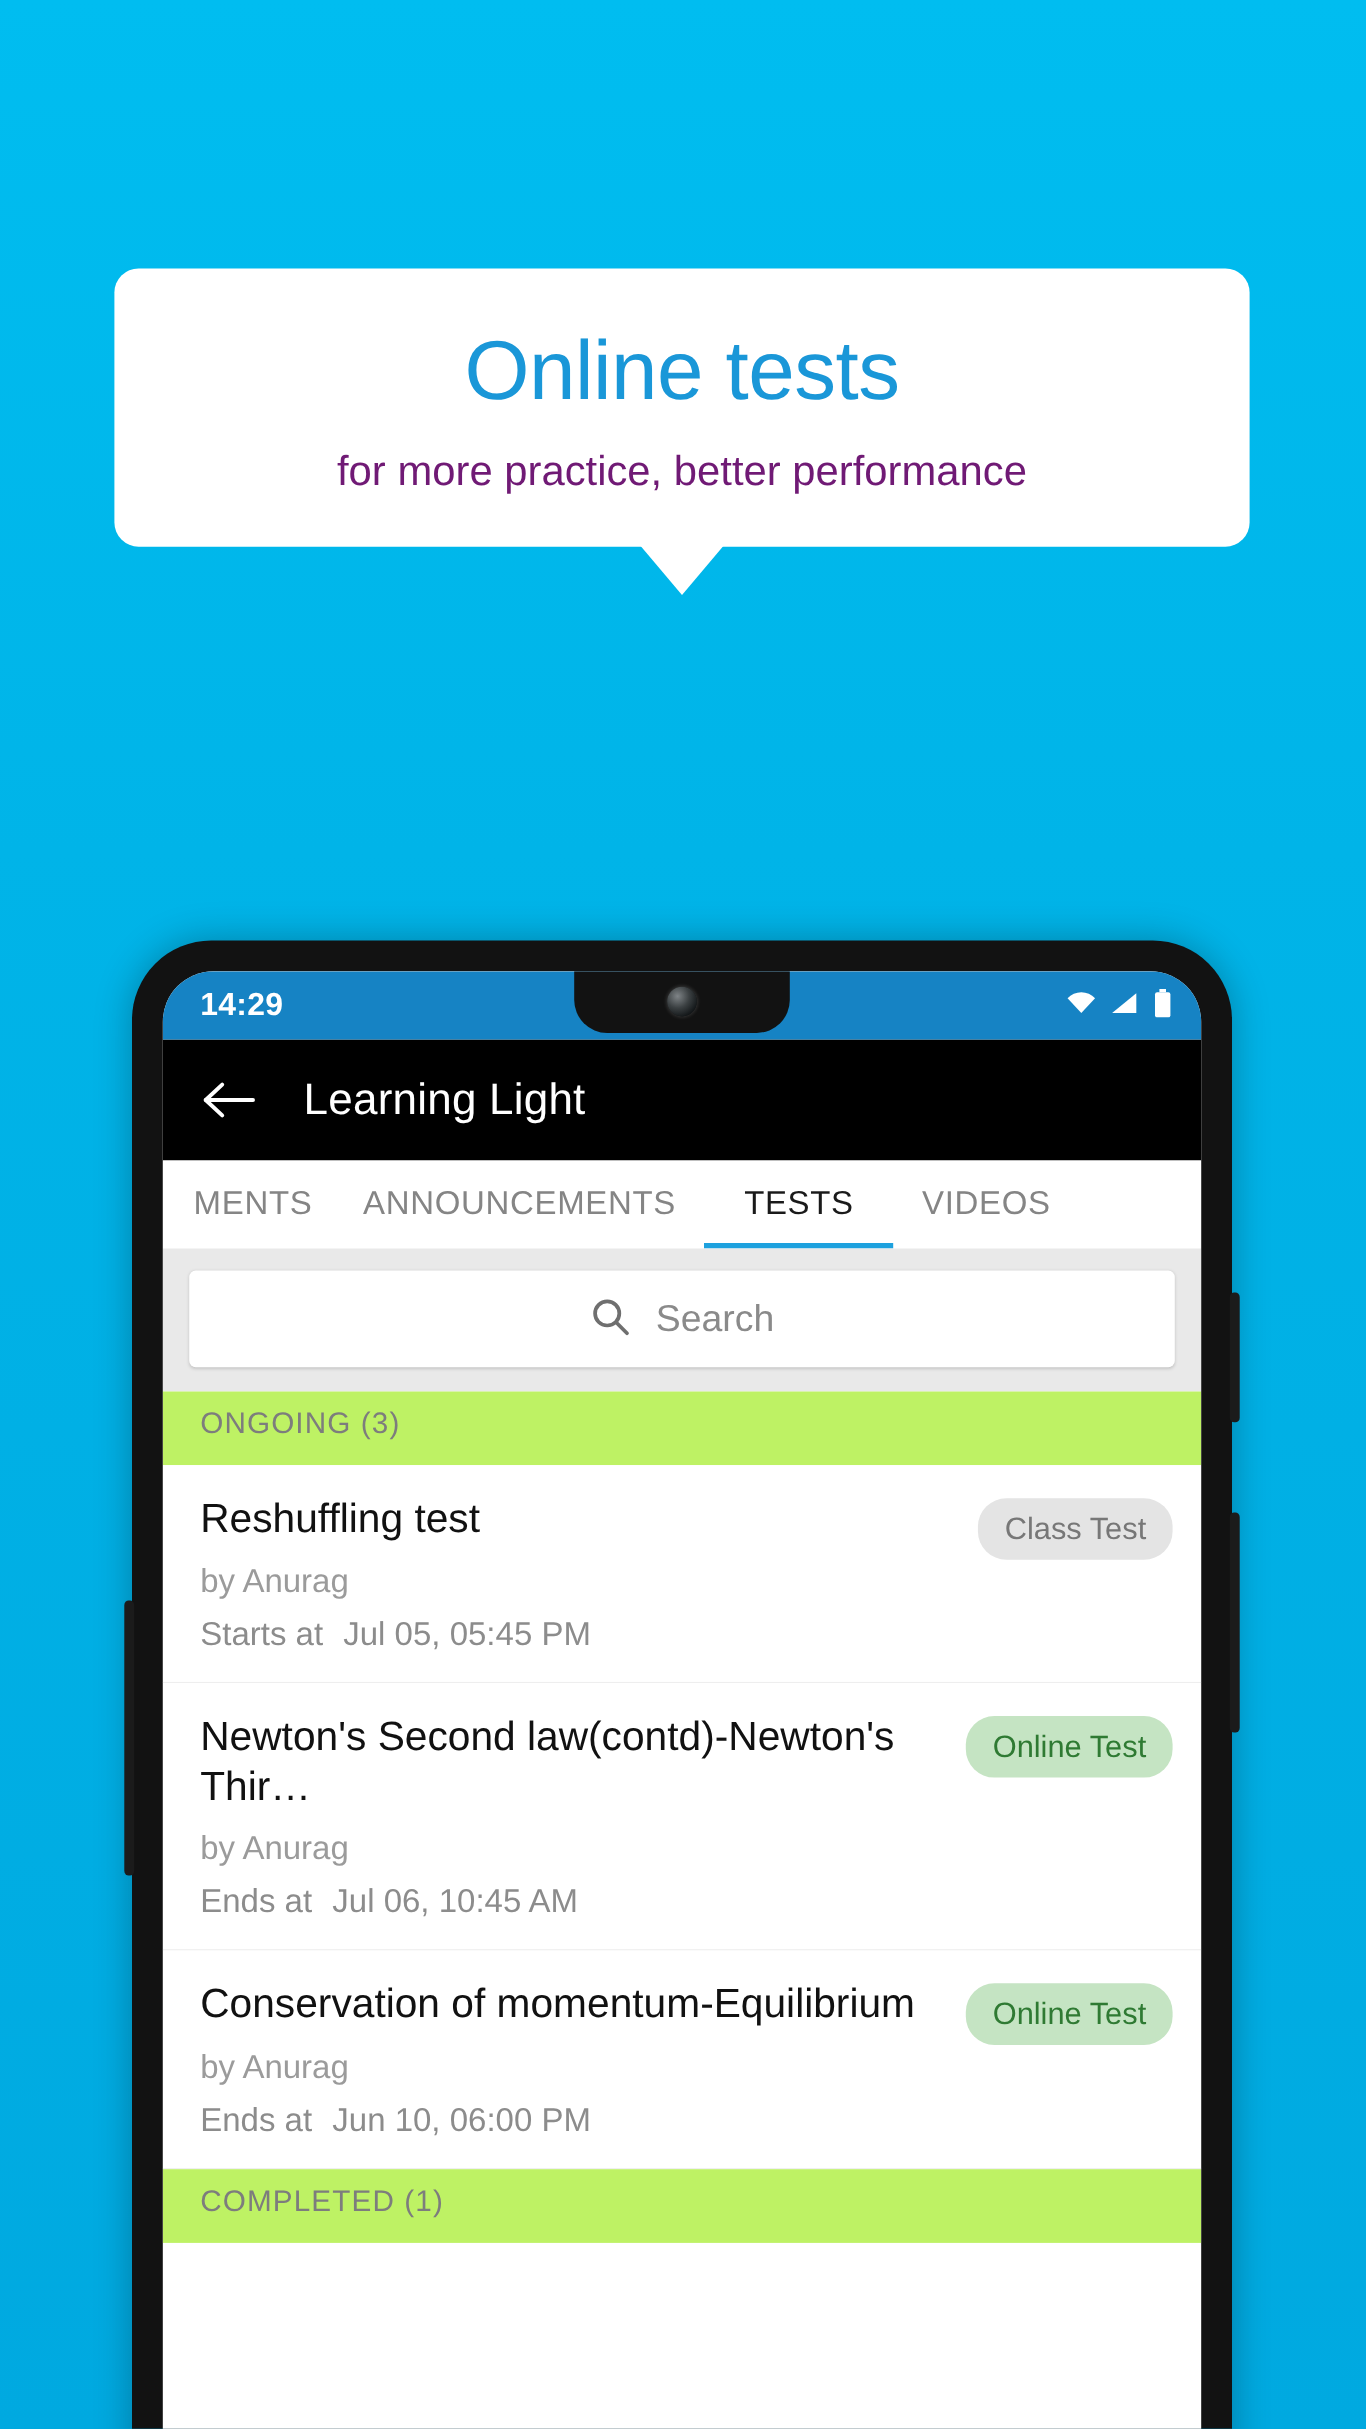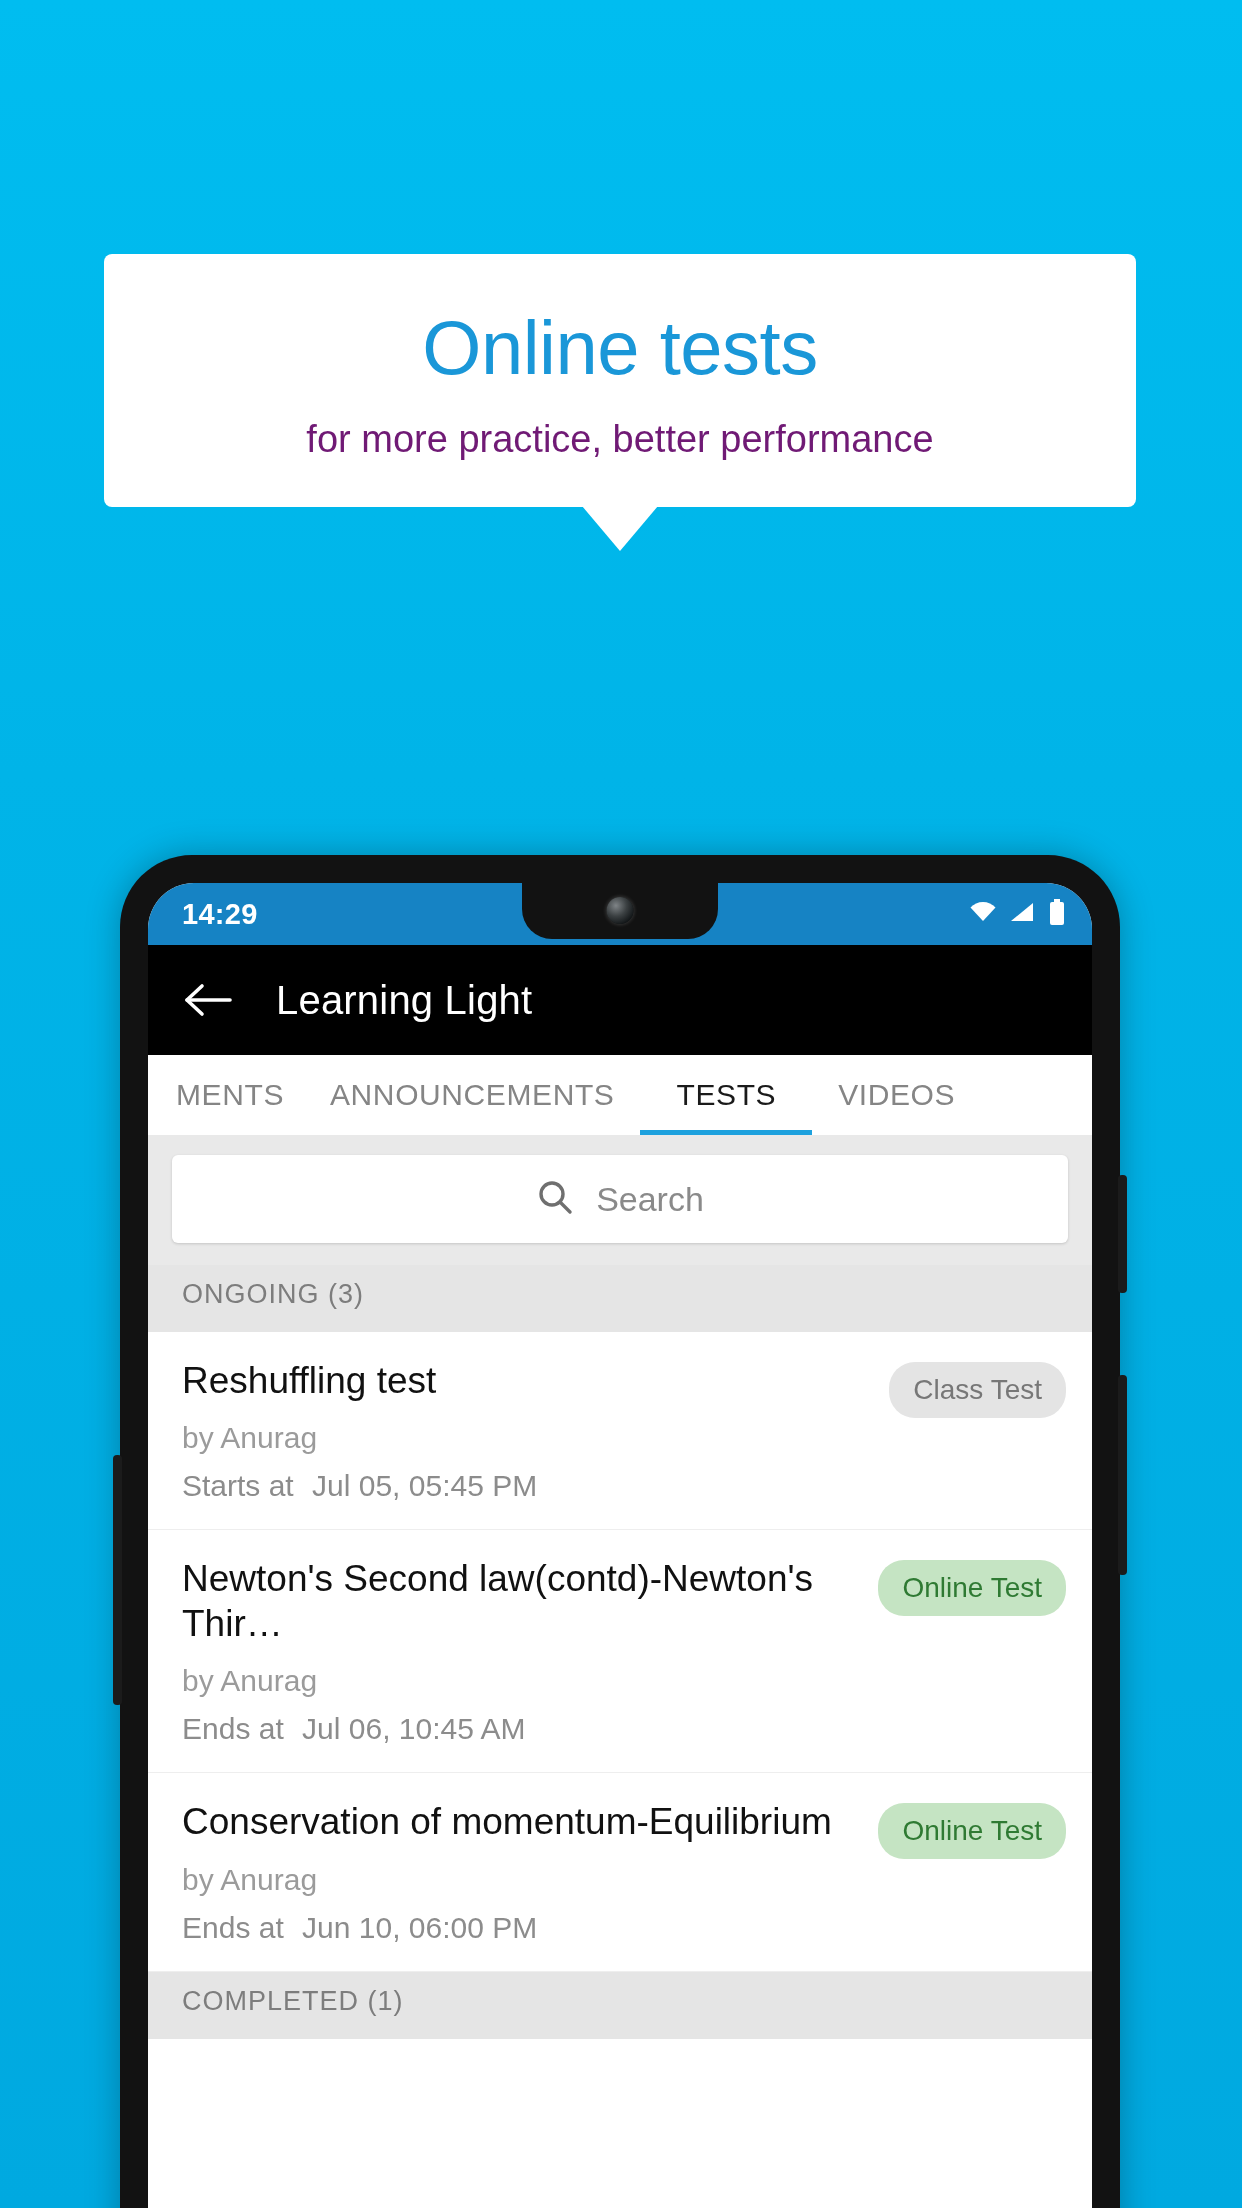--- a/index.html
+++ b/index.html
@@ -19,24 +19,24 @@
   .bg {
     position: absolute;
     inset: 0;
     background: linear-gradient(180deg, #00BDF0 0%, #00B4E8 35%, #00A9E0 100%);
   }
 
   
   .callout {
     position: absolute;
     left: 104px;
-    top: 254px;
+    top: 244px;
     width: 1032px;
     background: #ffffff;
-    border-radius: 8px;
+    border-radius: 22px;
     box-sizing: border-box;
     padding: 52px 40px 44px 40px;
     text-align: center;
   }
   .callout-title {
     color: #1A97D8;
     font-size: 76px;
     line-height: 1.1;
     font-weight: 400;
     letter-spacing: -0.5px;
@@ -214,21 +214,21 @@
     gap: 22px;
     box-shadow: 0 1px 3px rgba(0,0,0,0.16);
   }
   .search-ph {
     color: #8a8a8a;
     font-size: 34px;
   }
 
   
   .section-head {
-    background: #e5e5e5;
+    background: #bef264;
     color: #7d7d7d;
     font-size: 27px;
     letter-spacing: 1px;
     padding: 14px 0 22px 34px;
   }
 
   
   .list { background: #ffffff; }
   .row {
     display: flex;

